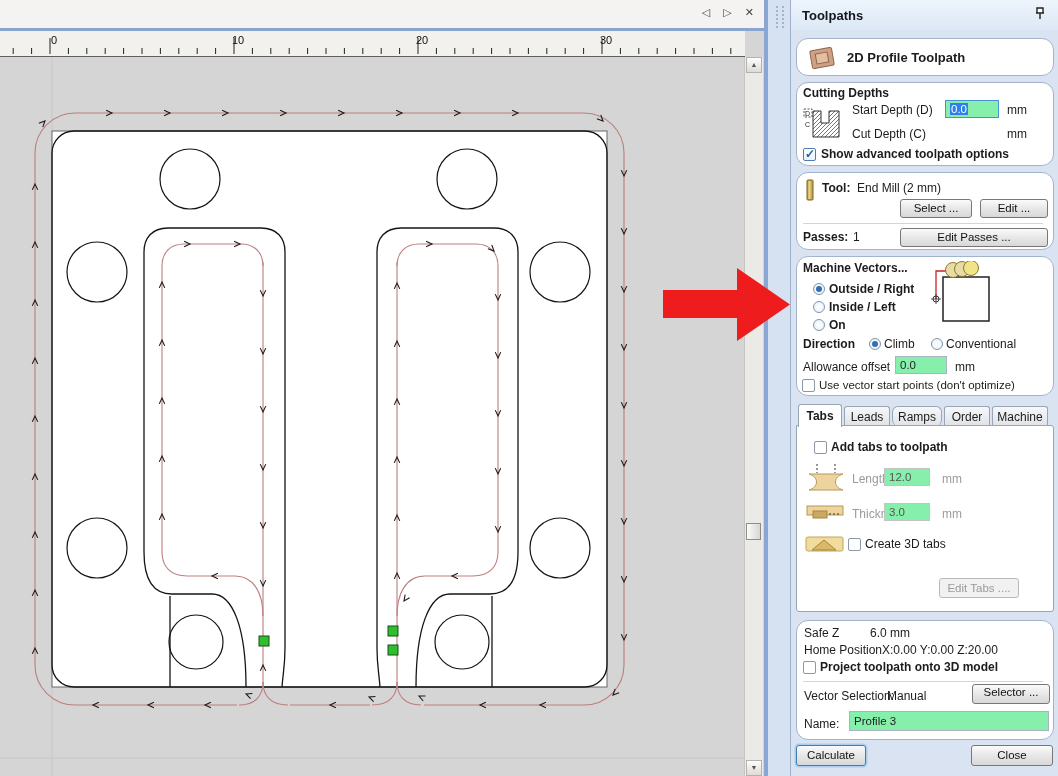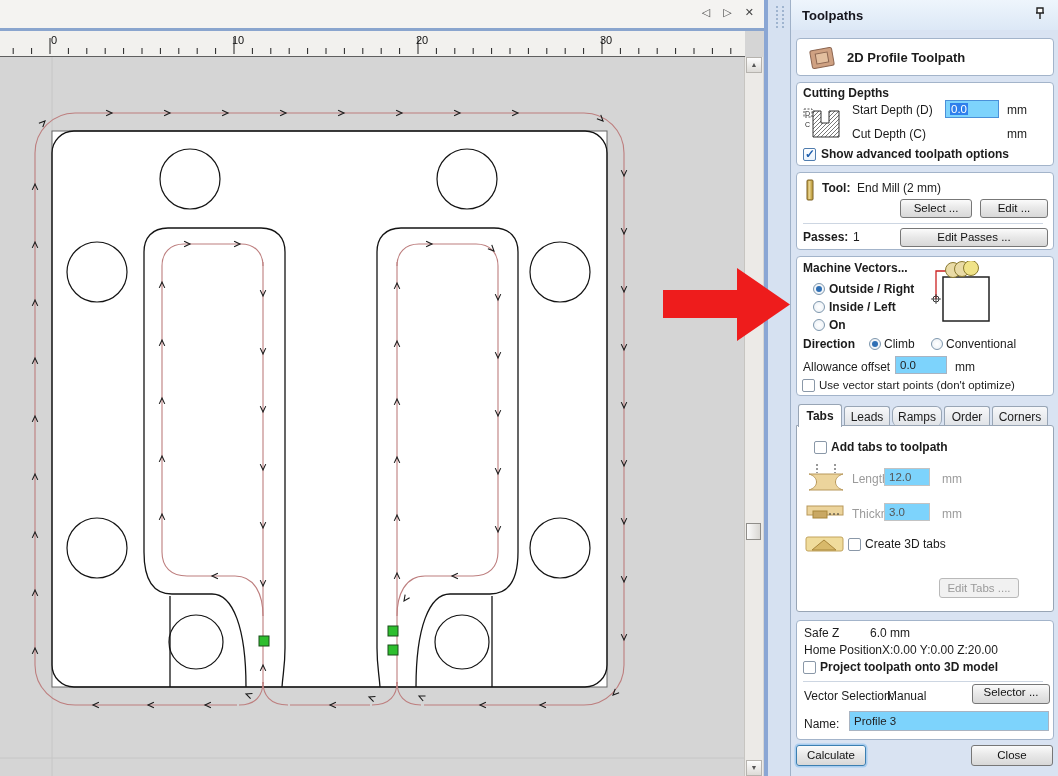--- a/index.html
+++ b/index.html
@@ -19,25 +19,25 @@
   #vline{position:absolute;left:764px;top:0;width:4px;height:776px;background:#8aa6d4;}
   #gap{position:absolute;left:768px;top:0;width:22px;height:776px;background:#d6e1f1;}
   #grip{position:absolute;left:776px;top:6px;width:4px;height:22px;border-left:2px dotted #9fb4cf;border-right:2px dotted #9fb4cf;}
   
   #red-arrow{position:absolute;left:660px;top:266px;width:132px;height:78px;z-index:50;}
   
   #panel{position:absolute;left:790px;top:0;width:268px;height:776px;background:#d9e3f2;border-left:1px solid #9fb1c8;box-sizing:border-box;font-size:12px;color:#1c1c1c;}
   #panel-header{position:absolute;left:0;top:0;width:100%;height:30px;background:linear-gradient(#eef5fc,#dce8f6);}
   #panel-title{position:absolute;left:11px;top:8px;font-size:13px;font-weight:600;color:#15151d;}
   #pin{position:absolute;right:12px;top:7px;}
-  .sect{position:absolute;left:5px;width:258px;background:#fff;border:1px solid #a3b4ca;border-radius:4px;box-sizing:border-box;}
+  .sect{position:absolute;left:5px;width:258px;background:#fff;border:1px solid #a3b4ca;border-radius:12px;box-sizing:border-box;}
   .lbl{position:absolute;white-space:nowrap;}
   .b{font-weight:bold;}
   .gray{color:#9b9b9b;}
-  .fld{position:absolute;background:#7dd3fc;border:1px solid #a9b4c2;box-sizing:border-box;font-size:11.5px;padding:2px 0 9px 4px;color:#222;}
+  .fld{position:absolute;background:#86efac;border:1px solid #a9b4c2;box-sizing:border-box;font-size:11.5px;padding:2px 0 9px 4px;color:#222;}
   .fld.focus{border-color:#4a90d9;}
   .fld .sel{background:#2f80ec;color:#fff;padding:0 1px;}
   .fld.dis{border-color:#c3c3c3;color:#555;}
   .btn{position:absolute;background:linear-gradient(#fbfbfb,#e9e9e9 45%,#d8d8d8);border:1px solid #777;border-radius:3px;box-sizing:border-box;font-size:11.5px;text-align:center;color:#111;cursor:default;}
   .btn.focus{border-color:#3c7fb1;box-shadow:0 0 0 1.5px #a8cdf0;}
   .btn.dis{color:#9a9a9a;border-color:#b9b9b9;background:#f1f1f1;}
   .cb{position:absolute;width:13px;height:13px;border:1px solid #8a98a8;background:#fff;box-sizing:border-box;border-radius:2px;}
   .cb.on{border-color:#4f7cae;background:linear-gradient(#fdfeff,#eaf3fc);}
   .cb.on:after{content:"\2713";position:absolute;left:1px;top:-2px;font-size:12px;font-weight:bold;color:#1e5fae;}
   .radio{position:absolute;width:12px;height:12px;border:1px solid #7e97ad;border-radius:50%;background:radial-gradient(#fff,#e8eef4);box-sizing:border-box;}
@@ -325,21 +325,21 @@
       <div class="fld" style="left:98px;top:99px;width:52px;height:18px;">0.0</div>
       <span class="lbl" style="left:158px;top:103px;">mm</span>
       <div class="cb" style="left:5px;top:122px;"></div>
       <span class="lbl" style="left:22px;top:122px;font-size:11.5px;">Use vector start points (don't optimize)</span>
     </div>
 
     <div class="ptab act" style="left:7px;width:44px;"><span>Tabs</span></div>
     <div class="ptab" style="left:53px;width:46px;"><span>Leads</span></div>
     <div class="ptab" style="left:101px;width:50px;border-radius:6px;"><span>Ramps</span></div>
     <div class="ptab" style="left:153px;width:46px;"><span>Order</span></div>
-    <div class="ptab" style="left:201px;width:56px;"><span>Corners</span></div>
+    <div class="ptab" style="left:201px;width:56px;"><span>Machine</span></div>
 
     <div id="tab-content">
       <div class="cb" style="left:17px;top:15px;"></div>
       <span class="lbl b" style="left:34px;top:14px;">Add tabs to toolpath</span>
       <span class="icon" style="left:8px;top:36px;">
         <svg width="42" height="30">
           <path d="M4,12 C14,15 14,25 4,28 L38,28 C28,25 28,15 38,12 Z" fill="#ecd49c" stroke="#b8985a"></path>
           <path d="M12,2 v9 M30,2 v9" stroke="#333" stroke-dasharray="2,2"></path>
         </svg>
       </span>

